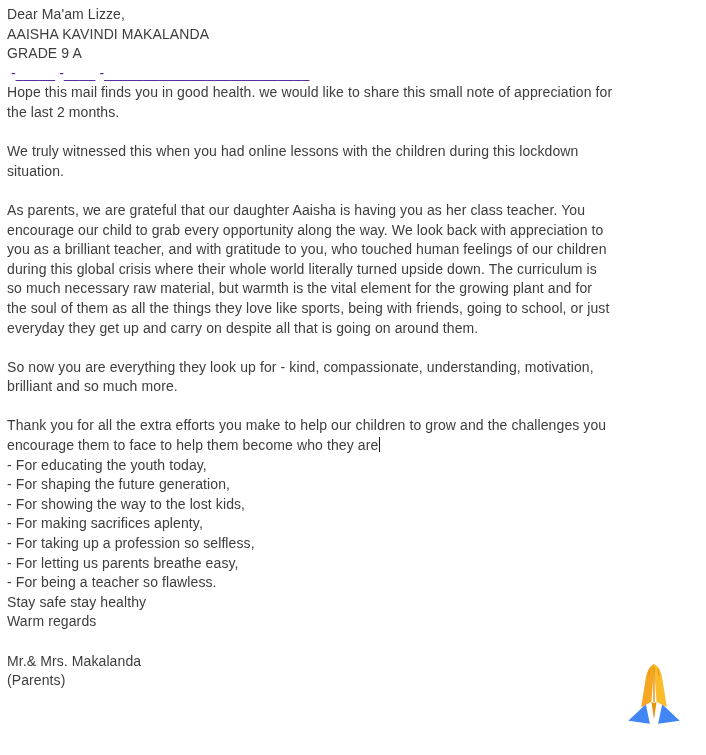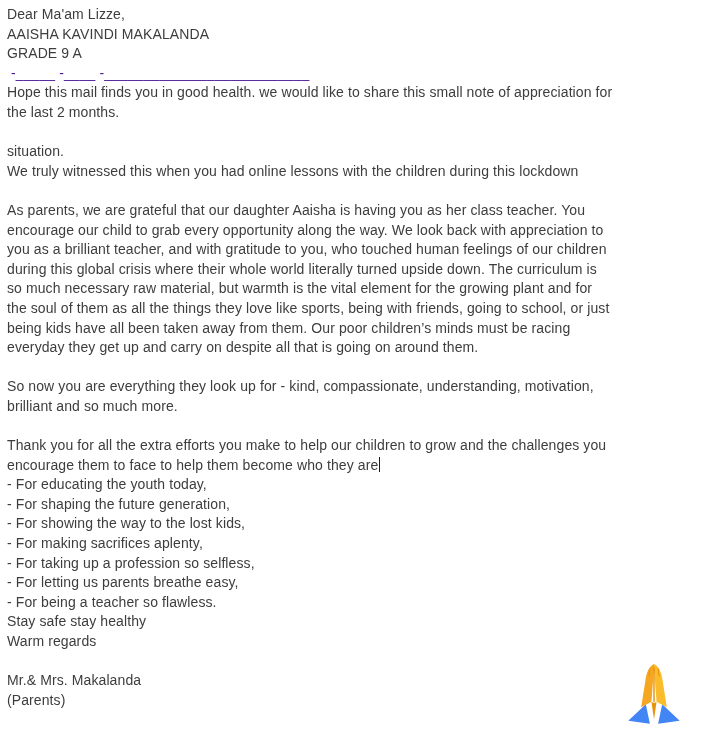--- a/index.html
+++ b/index.html
@@ -56,31 +56,30 @@
 
     <div class="line">Dear Ma'am Lizze,</div>
     <div class="line">AAISHA KAVINDI MAKALANDA</div>
     <div class="line">GRADE 9 A</div>
     <div class="line separator-line"> -_____ -____ -__________________________</div>
 
     <div class="line">Hope this mail finds you in good health. we would like to share this small note of appreciation for</div>
     <div class="line">the last 2 months.</div>
     <div class="line"></div>
 
+    <div class="line">We truly witnessed this when you had online lessons with the children during this lockdown</div>
     <div class="line">situation.</div>
-    <div class="line">We truly witnessed this when you had online lessons with the children during this lockdown</div>
     <div class="line"></div>
 
     <div class="line">As parents, we are grateful that our daughter Aaisha is having you as her class teacher. You</div>
     <div class="line">encourage our child to grab every opportunity along the way. We look back with appreciation to</div>
     <div class="line">you as a brilliant teacher, and with gratitude to you, who touched human feelings of our children</div>
     <div class="line">during this global crisis where their whole world literally turned upside down. The curriculum is</div>
     <div class="line">so much necessary raw material, but warmth is the vital element for the growing plant and for</div>
     <div class="line">the soul of them as all the things they love like sports, being with friends, going to school, or just</div>
-    <div class="line">being kids have all been taken away from them. Our poor children’s minds must be racing</div>
     <div class="line">everyday they get up and carry on despite all that is going on around them.</div>
     <div class="line"></div>
 
     <div class="line">So now you are everything they look up for - kind, compassionate, understanding, motivation,</div>
     <div class="line">brilliant and so much more.</div>
     <div class="line"></div>
 
     <div class="line">Thank you for all the extra efforts you make to help our children to grow and the challenges you</div>
     <div class="line"><span>encourage them to face to help them become who they are</span><span class="caret"></span></div>
 

